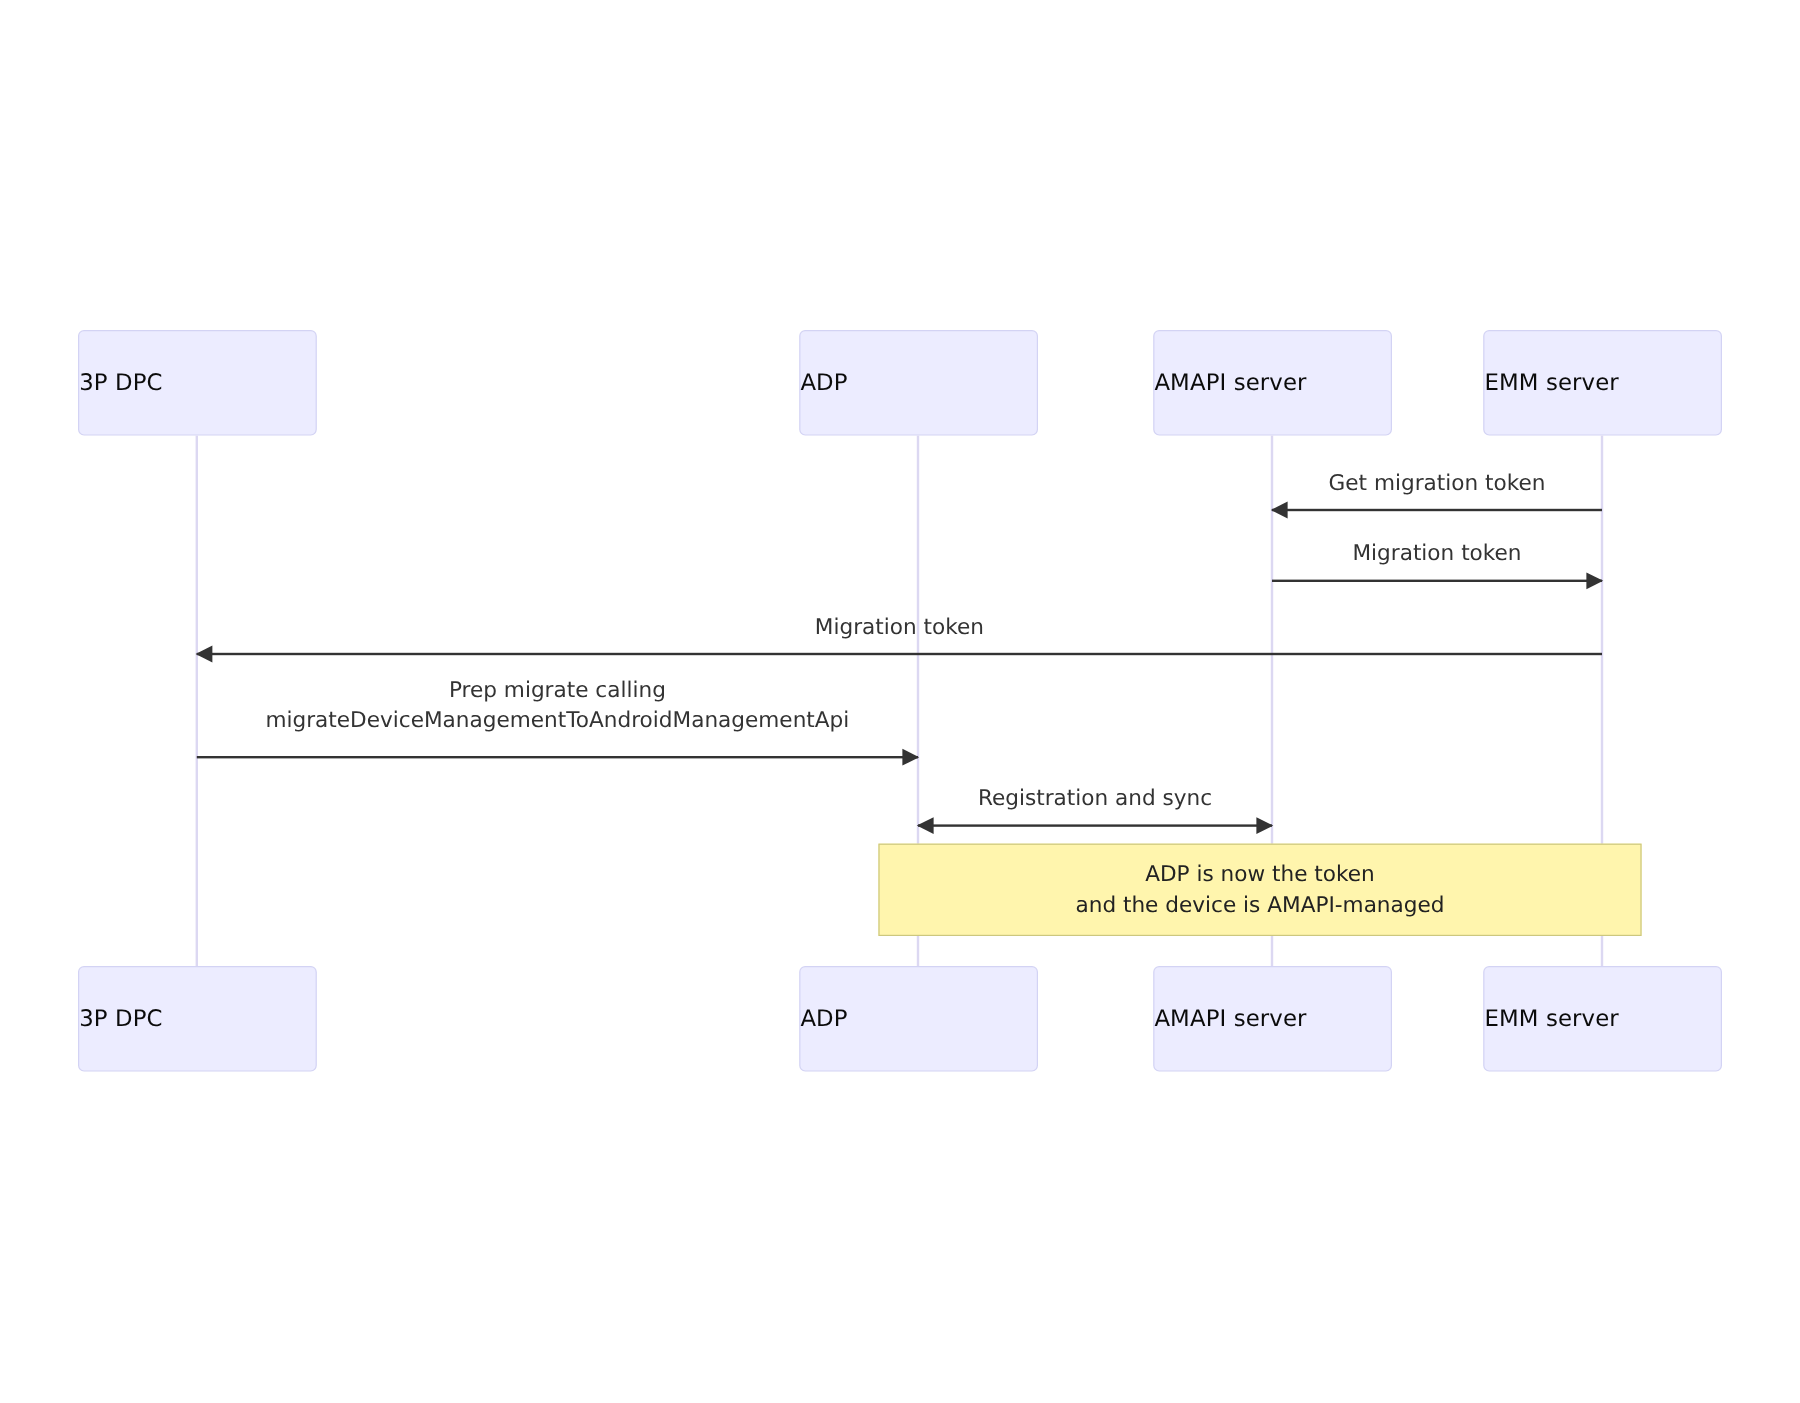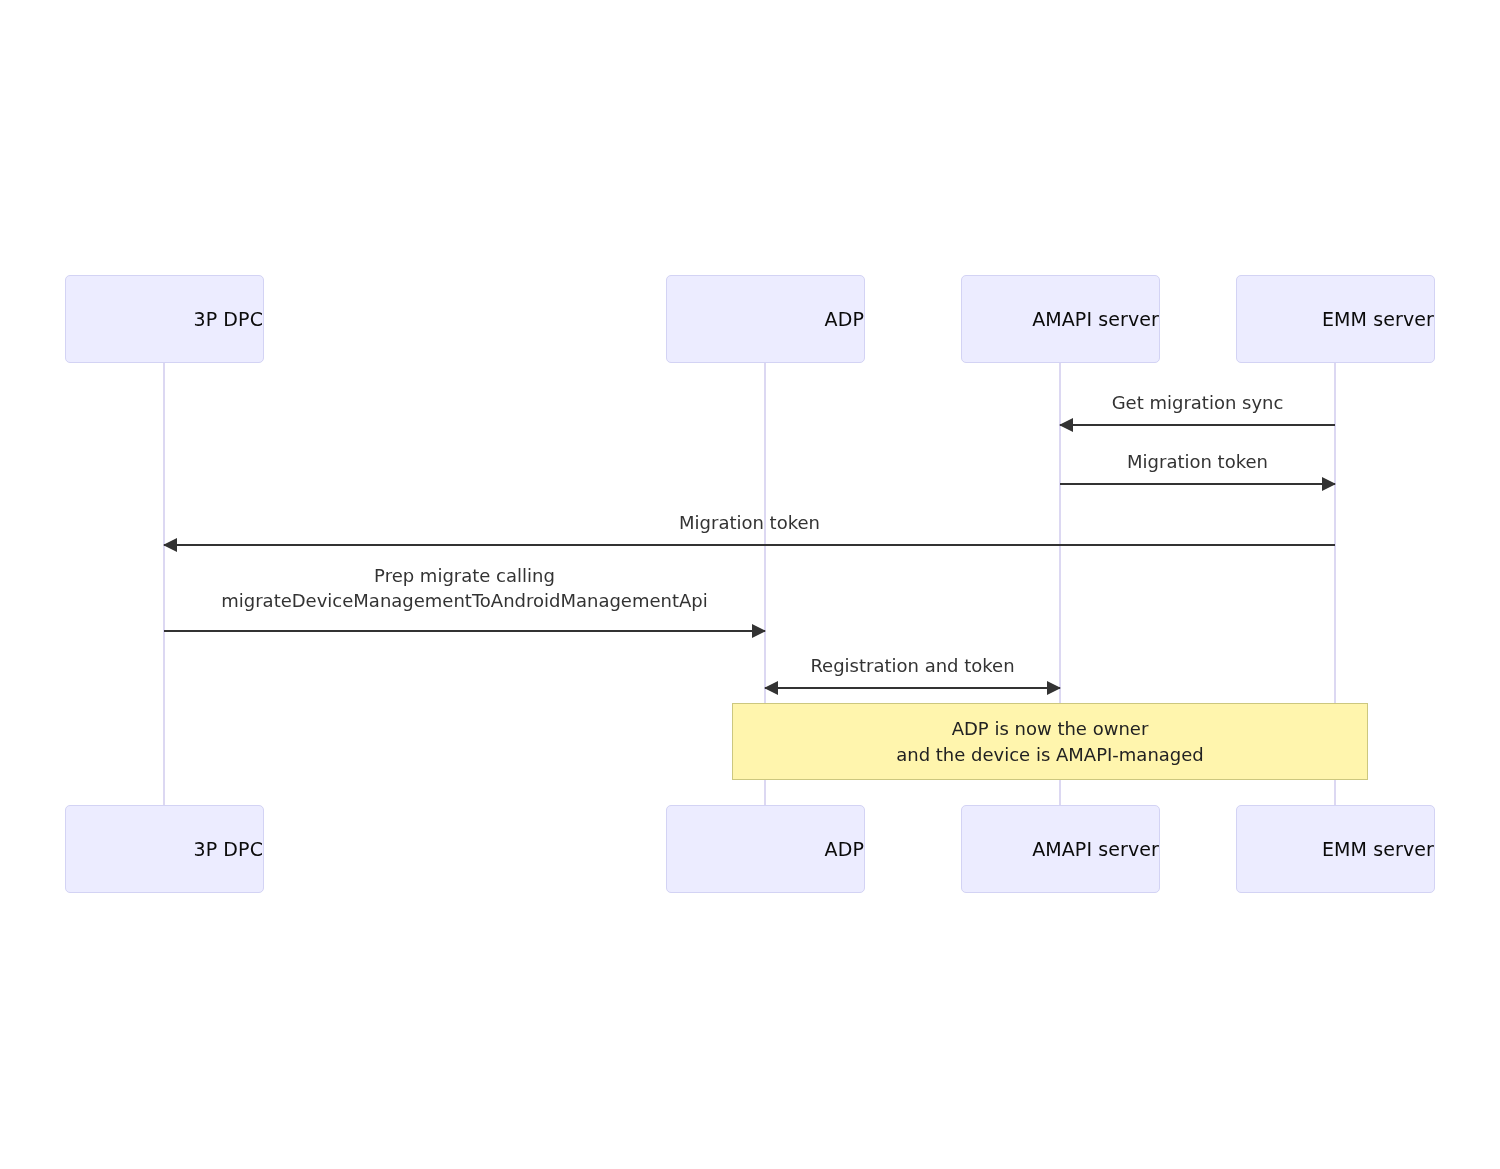--- a/index.html
+++ b/index.html
@@ -22,21 +22,21 @@
   .participant {
     position: absolute;
     width: 199px;
     height: 88px;
     background: #ECECFF;
     border: 1px solid #D3D3F4;
     border-radius: 5px;
     box-sizing: border-box;
     display: flex;
     align-items: center;
-    justify-content: flex-end;
+    justify-content: flex-start;
   }
   .participant .plabel {
     font-size: 19px;
     color: #0b0b0b;
     font-weight: 400;
     letter-spacing: .1px;
     text-align: center;
     line-height: 1.1;
   }
 
@@ -132,21 +132,21 @@
   <div class="participant" style="left:1236px; top:275px;">
     <span class="plabel">EMM server</span>
   </div>
 
   <div class="lifeline" style="left:163px;"></div>
   <div class="lifeline" style="left:764px;"></div>
   <div class="lifeline" style="left:1059px;"></div>
   <div class="lifeline" style="left:1334px;"></div>
 
   <div class="msg" style="left:1060px; width:275px; top:424px;">
-    <span class="mlabel">Get migration sync</span>
+    <span class="mlabel">Get migration token</span>
     <span class="line"></span>
     <span class="head-l"></span>
   </div>
 
   <div class="msg" style="left:1060px; width:275px; top:483px;">
     <span class="mlabel">Migration token</span>
     <span class="line"></span>
     <span class="head-r"></span>
   </div>
 
@@ -157,28 +157,28 @@
   </div>
 
   <div class="msg" style="left:164px; width:601px; top:630px;">
     <span class="mlabel two-line">Prep migrate calling
 migrateDeviceManagementToAndroidManagementApi</span>
     <span class="line"></span>
     <span class="head-r"></span>
   </div>
 
   <div class="msg" style="left:765px; width:295px; top:687px;">
-    <span class="mlabel">Registration and token</span>
+    <span class="mlabel">Registration and sync</span>
     <span class="line"></span>
     <span class="head-l"></span>
     <span class="head-r"></span>
   </div>
 
   <div class="note" style="left:732px; top:703px; width:636px; height:77px;">
-    <span class="ntext">ADP is now the owner
+    <span class="ntext">ADP is now the token
 and the device is AMAPI-managed</span>
   </div>
 
   <div class="participant" style="left:65px; top:805px;">
     <span class="plabel">3P DPC</span>
   </div>
 
   <div class="participant" style="left:666px; top:805px;">
     <span class="plabel">ADP</span>
   </div>

